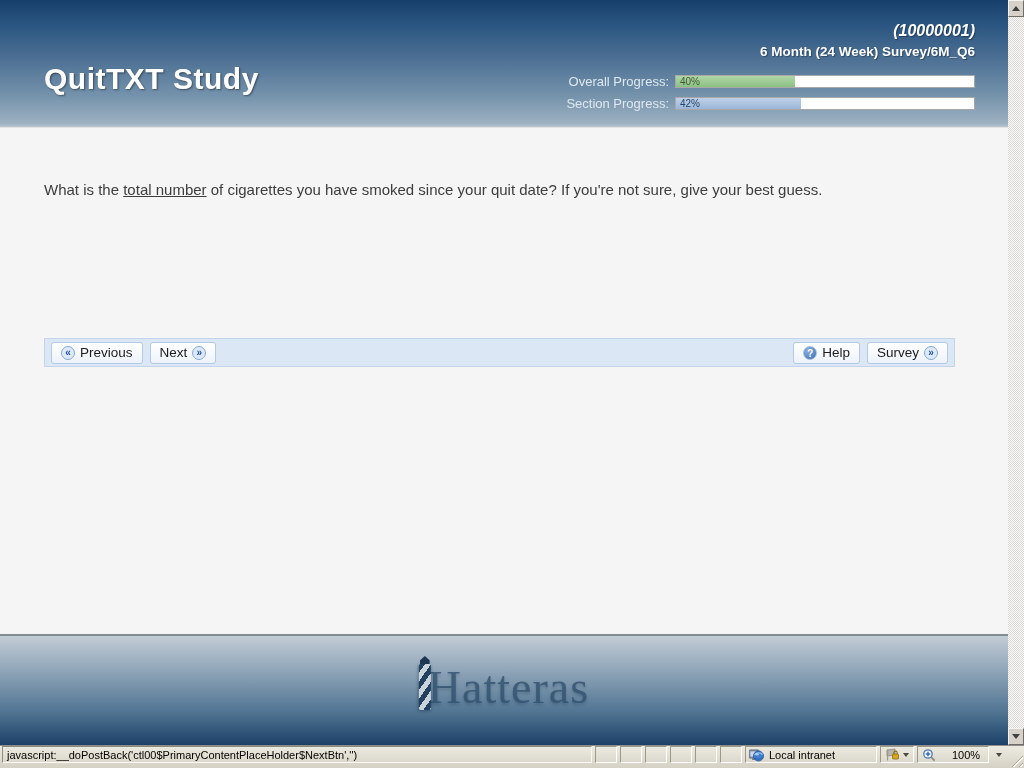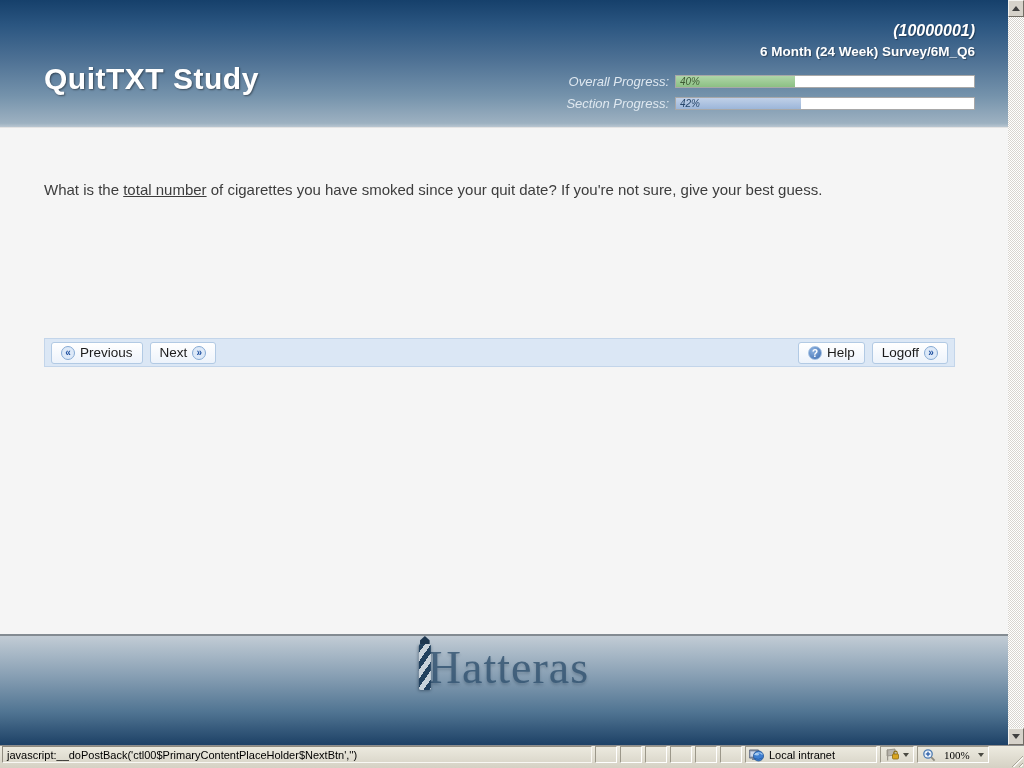--- a/index.html
+++ b/index.html
@@ -11,21 +11,21 @@
 
   
   .header { position:absolute; left:0; top:0; width:100%; height:127px;
             background:linear-gradient(#16406b 0%, #2b5681 20%, #4f7295 48%, #7492ab 75%, #9db1c1 97%, #b9c6d1 100%); }
   .app-title { position:absolute; left:44px; top:62px; color:#ffffff; font-size:30px; font-weight:bold;
                letter-spacing:0.5px; text-shadow:1px 1px 2px rgba(0,0,0,0.45); }
   .header-right { position:absolute; right:33px; top:22px; text-align:right; color:#ffffff; }
   .participant-id { font-size:16px; font-weight:bold; text-shadow:1px 1px 1px rgba(0,0,0,0.35);font-style:italic; }
   .survey-name { font-size:13.5px; font-weight:bold; margin-top:4px; text-shadow:1px 1px 1px rgba(0,0,0,0.35); }
   .progress-rows { position:absolute; right:33px; top:74px; }
-  .progress-row { display:flex; align-items:center; justify-content:flex-end; margin-bottom:7px;font-style:italic; }
+  .progress-row { display:flex; align-items:center; justify-content:flex-end; margin-bottom:7px; }
   .progress-label { color:#dfe8f0; font-size:13px; margin-right:6px; }
   .progress-track { width:300px; height:13px; background:#ffffff; border:1px solid #a8a8a8; position:relative; }
   .progress-fill { position:absolute; left:0; top:0; bottom:0; }
   .fill-green { background:linear-gradient(#b0d6a8, #8cc084); }
   .fill-blue  { background:linear-gradient(#c0d0e8, #9cb6d9); }
   .progress-text { position:absolute; left:4px; top:0; font-size:10px; line-height:12px; }
   .text-green { color:#3f5a33; }
   .text-blue  { color:#27476b; }
 
   
@@ -50,21 +50,21 @@
   .circle-icon { width:14px; height:14px; border-radius:50%; background:#dde9f8; border:1px solid #86aad4;
                  color:#1e4f9f; font-weight:bold; font-size:10px; line-height:12px; text-align:center; flex:0 0 auto; }
   .help-circle { width:14px; height:14px; border-radius:50%;
                  background:radial-gradient(circle at 35% 30%, #8db2e0, #3c6cb0); border:1px solid #a3c0e2;
                  color:#ffffff; font-weight:bold; font-size:10px; line-height:13px; text-align:center; flex:0 0 auto; }
 
   
   .footer { position:absolute; left:0; top:634px; width:100%; height:111px;
             border-top:2px solid #838b92;
             background:linear-gradient(#c2ccd5 0%, #8aa1b5 35%, #507492 70%, #1d4166 100%); }
-  .logo { position:absolute; left:50%; top:8px; transform:translateX(-50%); display:flex; align-items:flex-end; }
+  .logo { position:absolute; left:50%; top:28px; transform:translateX(-50%); display:flex; align-items:flex-end; }
   .lighthouse { width:12px; height:46px; border-radius:2px; position:relative; margin-right:-3px; z-index:2;
                 background:repeating-linear-gradient(125deg, #22415e 0 5px, #c9d3db 5px 10px);
                 box-shadow:0 1px 3px rgba(10,30,50,0.4); }
   .lighthouse-cap { position:absolute; top:-8px; left:1px; width:10px; height:8px; background:#1d3750;
                     clip-path:polygon(50% 0, 100% 55%, 100% 100%, 0 100%, 0 55%); }
   .logo-text { font-family:"Liberation Serif", serif; font-size:46px; line-height:0.95; color:#2d4e6c;
                opacity:0.78; letter-spacing:1px; text-shadow:0 2px 3px rgba(25,45,65,0.35); }
 
   
   .scrollbar { position:absolute; right:0; top:0; width:16px; height:745px;
@@ -80,22 +80,22 @@
                background:linear-gradient(#edebe0, #d5d1c4); border-top:1px solid #8d8d8d;
                display:flex; padding:0 2px; font-size:11px; color:#000; }
   .sb-pane-main { width:590px; height:17px; border:1px solid; border-color:#8e8a7e #f9f8f4 #f9f8f4 #8e8a7e;
                   padding:2px 4px 0 4px; white-space:nowrap; overflow:hidden; flex:0 0 auto; }
   .sb-pane-small { width:22px; height:17px; margin-left:3px; flex:0 0 auto;
                    border:1px solid; border-color:#9c988a #ffffff #ffffff #9c988a; }
   .sb-zone { width:132px; height:17px; margin-left:3px; flex:0 0 auto; display:flex; align-items:center; gap:5px;
              padding:0 3px; border:1px solid; border-color:#9c988a #ffffff #ffffff #9c988a; }
   .sb-protected { width:34px; height:17px; margin-left:3px; flex:0 0 auto; display:flex; align-items:center;
                   justify-content:center; gap:3px; border:1px solid; border-color:#9c988a #ffffff #ffffff #9c988a; }
-  .sb-zoom { width:72px; height:17px; margin-left:3px; flex:0 0 auto; display:flex; align-items:center; gap:8px;
-             padding:0 4px; border:1px solid; border-color:#9c988a #ffffff #ffffff #9c988a;font-family:Liberation Serif, serif; }
+  .sb-zoom { width:72px; height:17px; margin-left:3px; flex:0 0 auto; display:flex; align-items:center; gap:16px;
+             padding:0 4px; border:1px solid; border-color:#9c988a #ffffff #ffffff #9c988a; }
   .dd-arrow { width:0; height:0; border:3px solid transparent; border-top:4px solid #4a4a42; margin-top:4px; }
   .grip { position:absolute; right:1px; bottom:1px; width:15px; height:15px;
           background:repeating-linear-gradient(135deg, transparent 0 3px, #a9a598 3px 4px, #f7f6f2 4px 5px);
           clip-path:polygon(100% 0, 100% 100%, 0 100%); }
   .sb-icon { flex:0 0 auto; display:block; }
 </style>
 </head>
 <body>
 
 <div class="viewport">
@@ -138,21 +138,21 @@
       <div class="btn">
         <span>Next</span>
         <span class="circle-icon">»</span>
       </div>
       <div class="flex-spacer"></div>
       <div class="btn">
         <span class="help-circle">?</span>
         <span>Help</span>
       </div>
       <div class="btn">
-        <span>Logoff</span>
+        <span>Survey</span>
         <span class="circle-icon">»</span>
       </div>
     </div>
   </div>
 
   <div class="footer">
     <div class="logo">
       <span class="lighthouse">
           <span class="lighthouse-cap"></span>
         </span>

